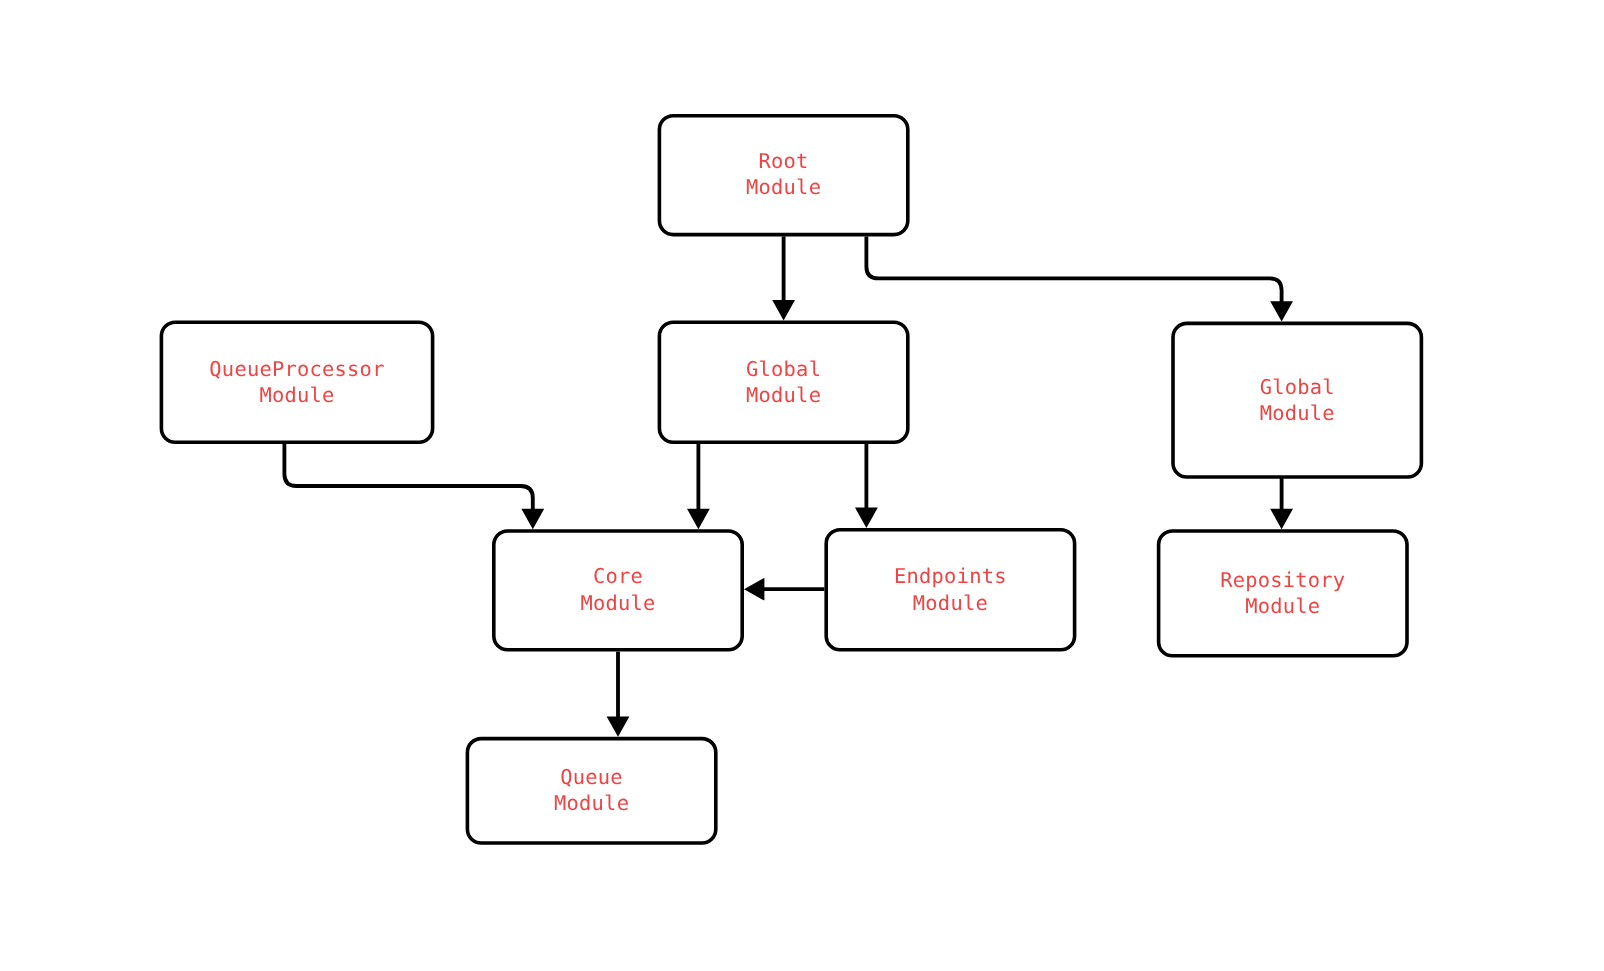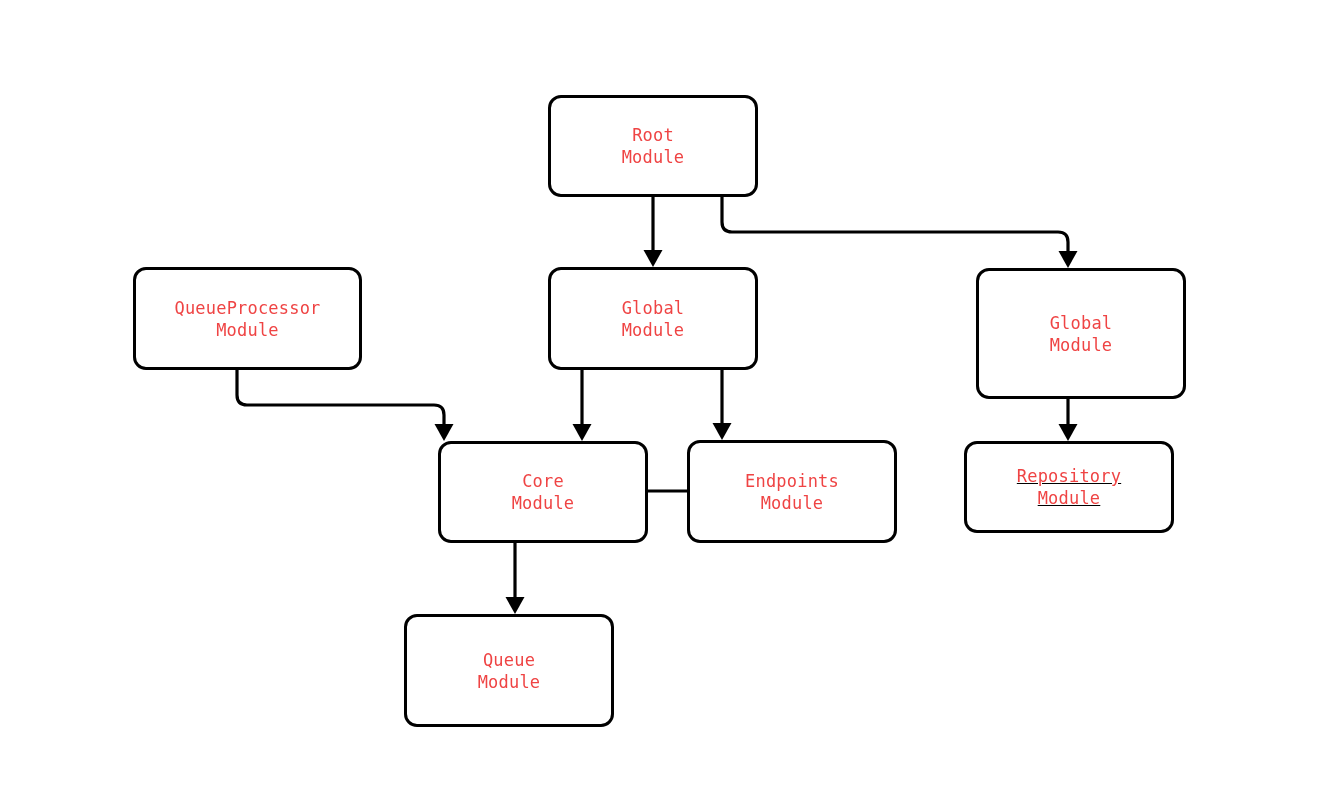--- a/index.html
+++ b/index.html
@@ -87,31 +87,31 @@
         <div class="node-label">Module</div>
       </div>
       <div class="node" style="left: 548px; top: 267px; width: 210px; height: 103px;">
         <div class="node-label">Global</div>
         <div class="node-label">Module</div>
       </div>
       <div class="node" style="left: 964px; top: 268px; width: 210px; height: 131px; margin-left: 12px;">
         <div class="node-label">Global</div>
         <div class="node-label">Module</div>
       </div>
-      <div class="node" style="left: 410px; top: 441px; width: 210px; height: 102px; margin-left: 28px;">
+      <div class="node" style="left: 410px; top: 441px; width: 210px; height: 102px;">
         <div class="node-label">Core</div>
         <div class="node-label">Module</div>
       </div>
       <div class="node" style="left: 687px; top: 440px; width: 210px; height: 103px;">
         <div class="node-label">Endpoints</div>
         <div class="node-label">Module</div>
       </div>
-      <div class="node" style="left: 964px; top: 441px; width: 210px; height: 92px; text-decoration: underline;">
+      <div class="node" style="left: 964px; top: 441px; width: 210px; height: 107px;">
         <div class="node-label">Repository</div>
         <div class="node-label">Module</div>
       </div>
-      <div class="node" style="left: 404px; top: 614px; width: 210px; height: 113px;">
+      <div class="node" style="left: 388px; top: 614px; width: 210px; height: 90px;">
         <div class="node-label">Queue</div>
         <div class="node-label">Module</div>
       </div>
     </div>
 
 </div>
 
 </body></html>

